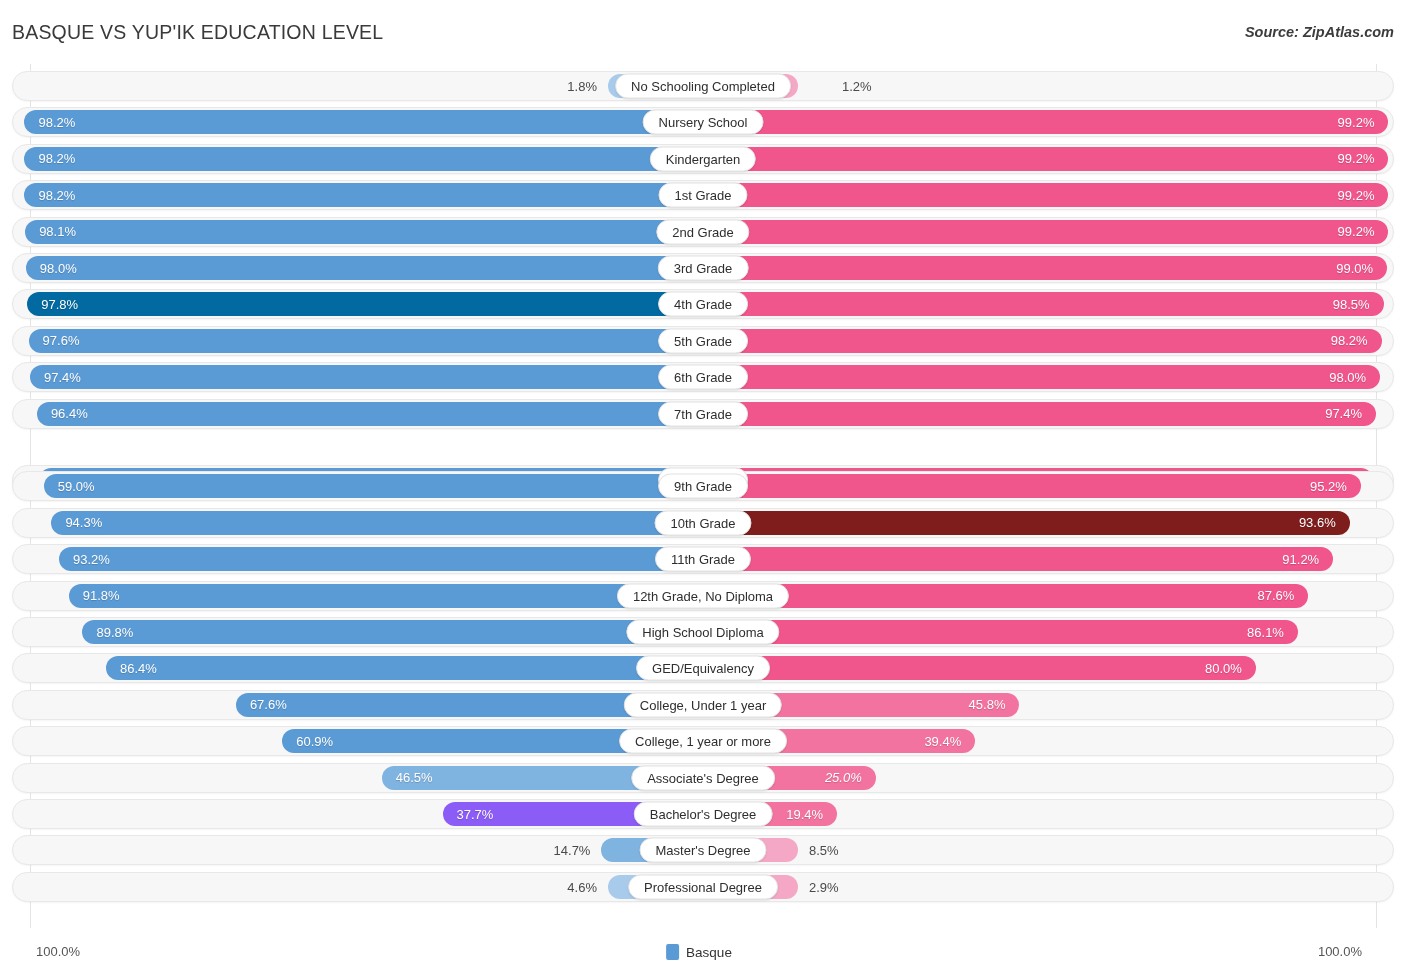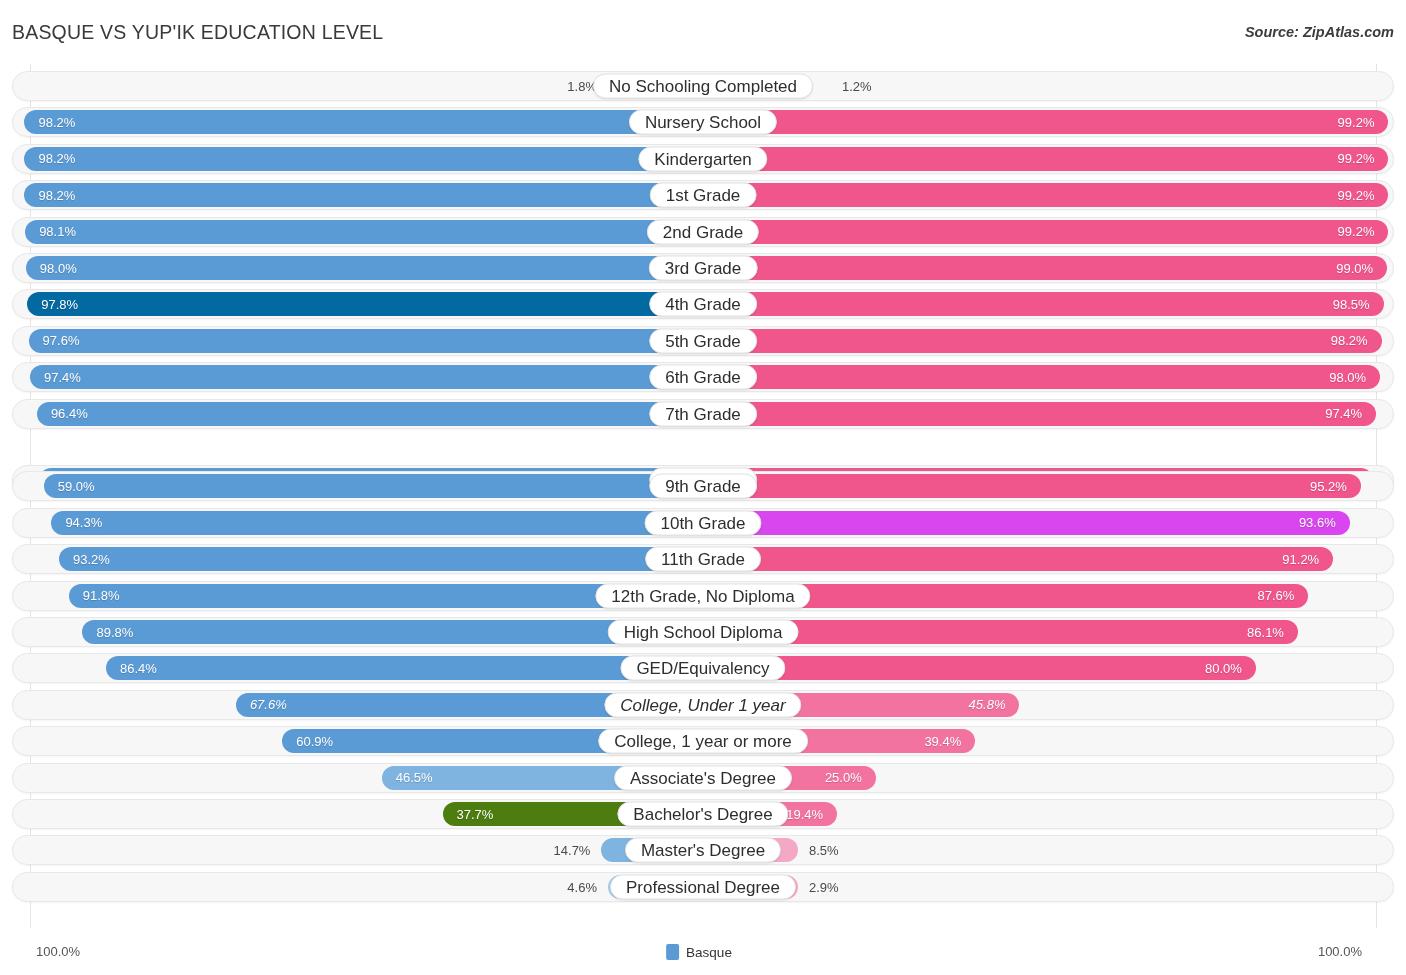--- a/index.html
+++ b/index.html
@@ -65,21 +65,21 @@
   }
 
   .catpill {
     position: absolute; left: 50%; top: 50%;
     transform: translate(-50%, -50%);
     background: #ffffff;
     border: 1px solid #e2e2e2;
     border-radius: 14px;
     height: 25px; line-height: 23px;
     padding: 0 15px;
-    font-size: 17px; color: #2e2e2e;
+    font-size: 13px; color: #2e2e2e;
     white-space: nowrap;
     box-shadow: 0 1px 2px rgba(0,0,0,.10);
     z-index: 5;
   }
 
   
   .footer { position: absolute; left: 0; top: 936px; width: 1398px; height: 39px; }
   .axis-l { position: absolute; left: 36px; top: 8px; font-size: 13px; color: #555; }
   .axis-r { position: absolute; right: 36px; top: 8px; font-size: 13px; color: #555; }
   .legend {
@@ -231,21 +231,21 @@
             <span class="inval">95.2%</span>
           </div>
           <div class="catpill">9th Grade</div>
         </div>
       </div>
       <div class="row" style="top: 443.8px;">
         <div class="barwrap">
           <div class="bar left" style="width: 651.613px; background: rgb(91, 155, 213);">
             <span class="inval">94.3%</span>
           </div>
-          <div class="bar right" style="width: 646.776px; background: #d946ef;">
+          <div class="bar right" style="width: 646.776px; background: #7f1d1d;">
             <span class="inval">93.6%</span>
           </div>
           <div class="catpill">10th Grade</div>
         </div>
       </div>
       <div class="row" style="top: 480.2px;">
         <div class="barwrap">
           <div class="bar left" style="width: 644.012px; background: rgb(91, 155, 213);">
             <span class="inval">93.2%</span>
           </div>
@@ -281,21 +281,21 @@
         <div class="barwrap">
           <div class="bar left" style="width: 597.024px; background: rgb(91, 155, 213);">
             <span class="inval">86.4%</span>
           </div>
           <div class="bar right" style="width: 552.8px; background: rgb(240, 85, 140);">
             <span class="inval">80.0%</span>
           </div>
           <div class="catpill">GED/Equivalency</div>
         </div>
       </div>
-      <div class="row" style="top: 625.8px; font-style: italic;">
+      <div class="row" style="top: 625.8px;">
         <div class="barwrap">
           <div class="bar left" style="width: 467.116px; background: rgb(91, 155, 213);">
             <span class="inval">67.6%</span>
           </div>
           <div class="bar right" style="width: 316.478px; background: rgb(242, 115, 159);">
             <span class="inval">45.8%</span>
           </div>
           <div class="catpill">College, Under 1 year</div>
         </div>
       </div>
@@ -308,29 +308,29 @@
             <span class="inval">39.4%</span>
           </div>
           <div class="catpill">College, 1 year or more</div>
         </div>
       </div>
       <div class="row" style="top: 698.6px;">
         <div class="barwrap">
           <div class="bar left" style="width: 321.315px; background: rgb(127, 179, 224);">
             <span class="inval">46.5%</span>
           </div>
-          <div class="bar right" style="width: 172.75px; background: rgb(242, 115, 159);">
+          <div class="bar right" style="width: 172.75px; background: rgb(242, 115, 159); font-style: italic;">
             <span class="inval">25.0%</span>
           </div>
           <div class="catpill">Associate's Degree</div>
         </div>
       </div>
       <div class="row" style="top: 735px;">
         <div class="barwrap">
-          <div class="bar left" style="width: 260.507px; background: #4d7c0f;">
+          <div class="bar left" style="width: 260.507px; background: #8b5cf6;">
             <span class="inval">37.7%</span>
           </div>
           <div class="bar right" style="width: 134.054px; background: rgb(242, 115, 159);">
             <span class="inval">19.4%</span>
           </div>
           <div class="catpill">Bachelor's Degree</div>
         </div>
       </div>
       <div class="row" style="top: 771.4px;">
         <div class="barwrap">

